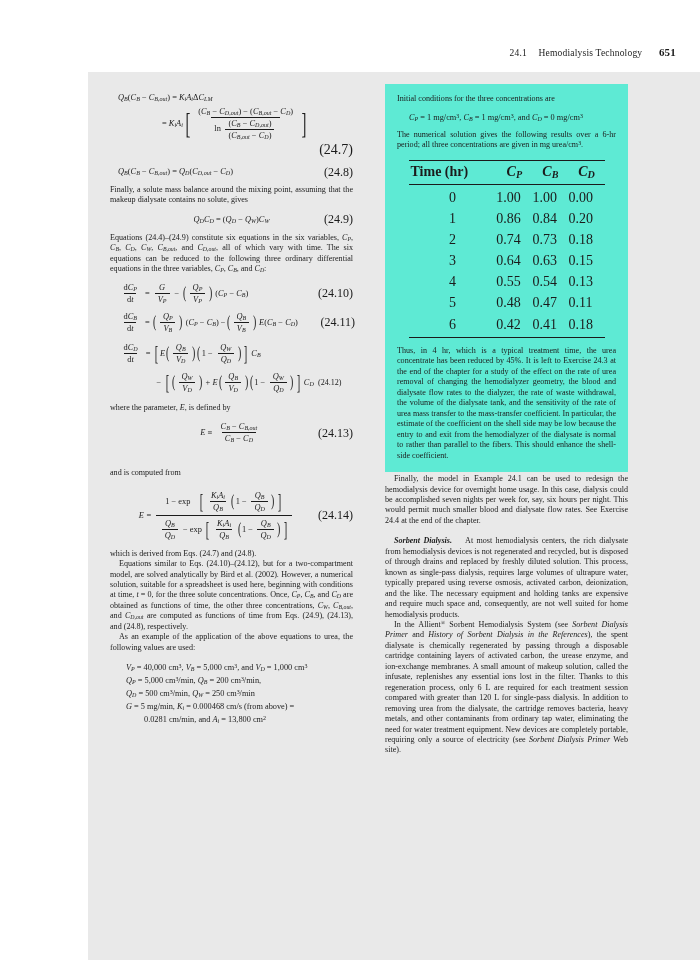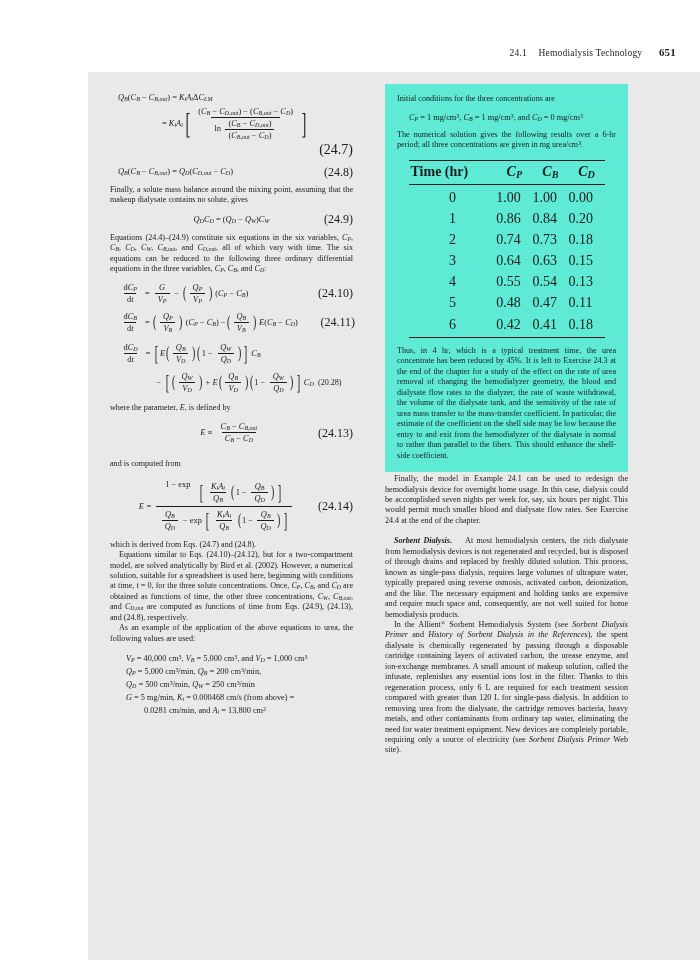--- a/index.html
+++ b/index.html
@@ -277,46 +277,46 @@
               <span>1 −&nbsp;</span>
               <span class="frac">
                   <span class="num"><span class="v">Q<sub>W</sub></span></span>
                   <span class="den"><span class="v">Q<sub>D</sub></span></span>
                 </span>
             <span class="pr">)</span>
               </span>
           <span class="br">]</span>
             </span>
           <span>&nbsp;<span class="v">C<sub>D</sub></span>&nbsp;&nbsp;</span>
-          <span style="font-size:8.1px;">(20.28)</span>
+          <span style="font-size:8.1px;">(24.12)</span>
         </div>
       </div>
 
       <p style="margin-top:7px;">where the parameter, <span class="v">E</span>, is defined by</p>
 
       <div class="eq" style="margin:9px 0;">
         <div class="eqrow">
           <span class="v">E</span>
             <span class="opspace">≡</span>
           <span class="frac">
             <span class="num"><span class="v">C<sub>B</sub></span> − <span class="v">C<sub>B,out</sub></span></span>
             <span class="den"><span class="v">C<sub>B</sub></span> − <span class="v">C<sub>D</sub></span></span>
           </span>
           <span class="eqnum-t">(24.13)</span>
         </div>
       </div>
 
-      <p style="margin-top:16px;">and is computed from</p>
+      <p style="margin-top:25px;">and is computed from</p>
 
       <div class="eq" style="margin:10px 0 6px 0;">
         <div class="eqrow" style="padding-right:30px;">
           <span class="v">E</span>
             <span class="opspace">=</span>
           <span class="frac">
-            <span class="num" style="display:inline-flex;gap:8px;">
+            <span class="num" style="display:inline-flex;align-items:center;gap:8px;">
               <span>1 − exp</span>
               <span class="brk">
                   <span class="bl">[</span>
                 <span class="frac">
                     <span class="num"><span class="v">K<sub>i</sub>A<sub>i</sub></span></span>
                     <span class="den"><span class="v">Q<sub>B</sub></span></span>
                   </span>
                 <span class="paren">
                     <span class="pl">(</span>
                   <span>1 −&nbsp;</span>

